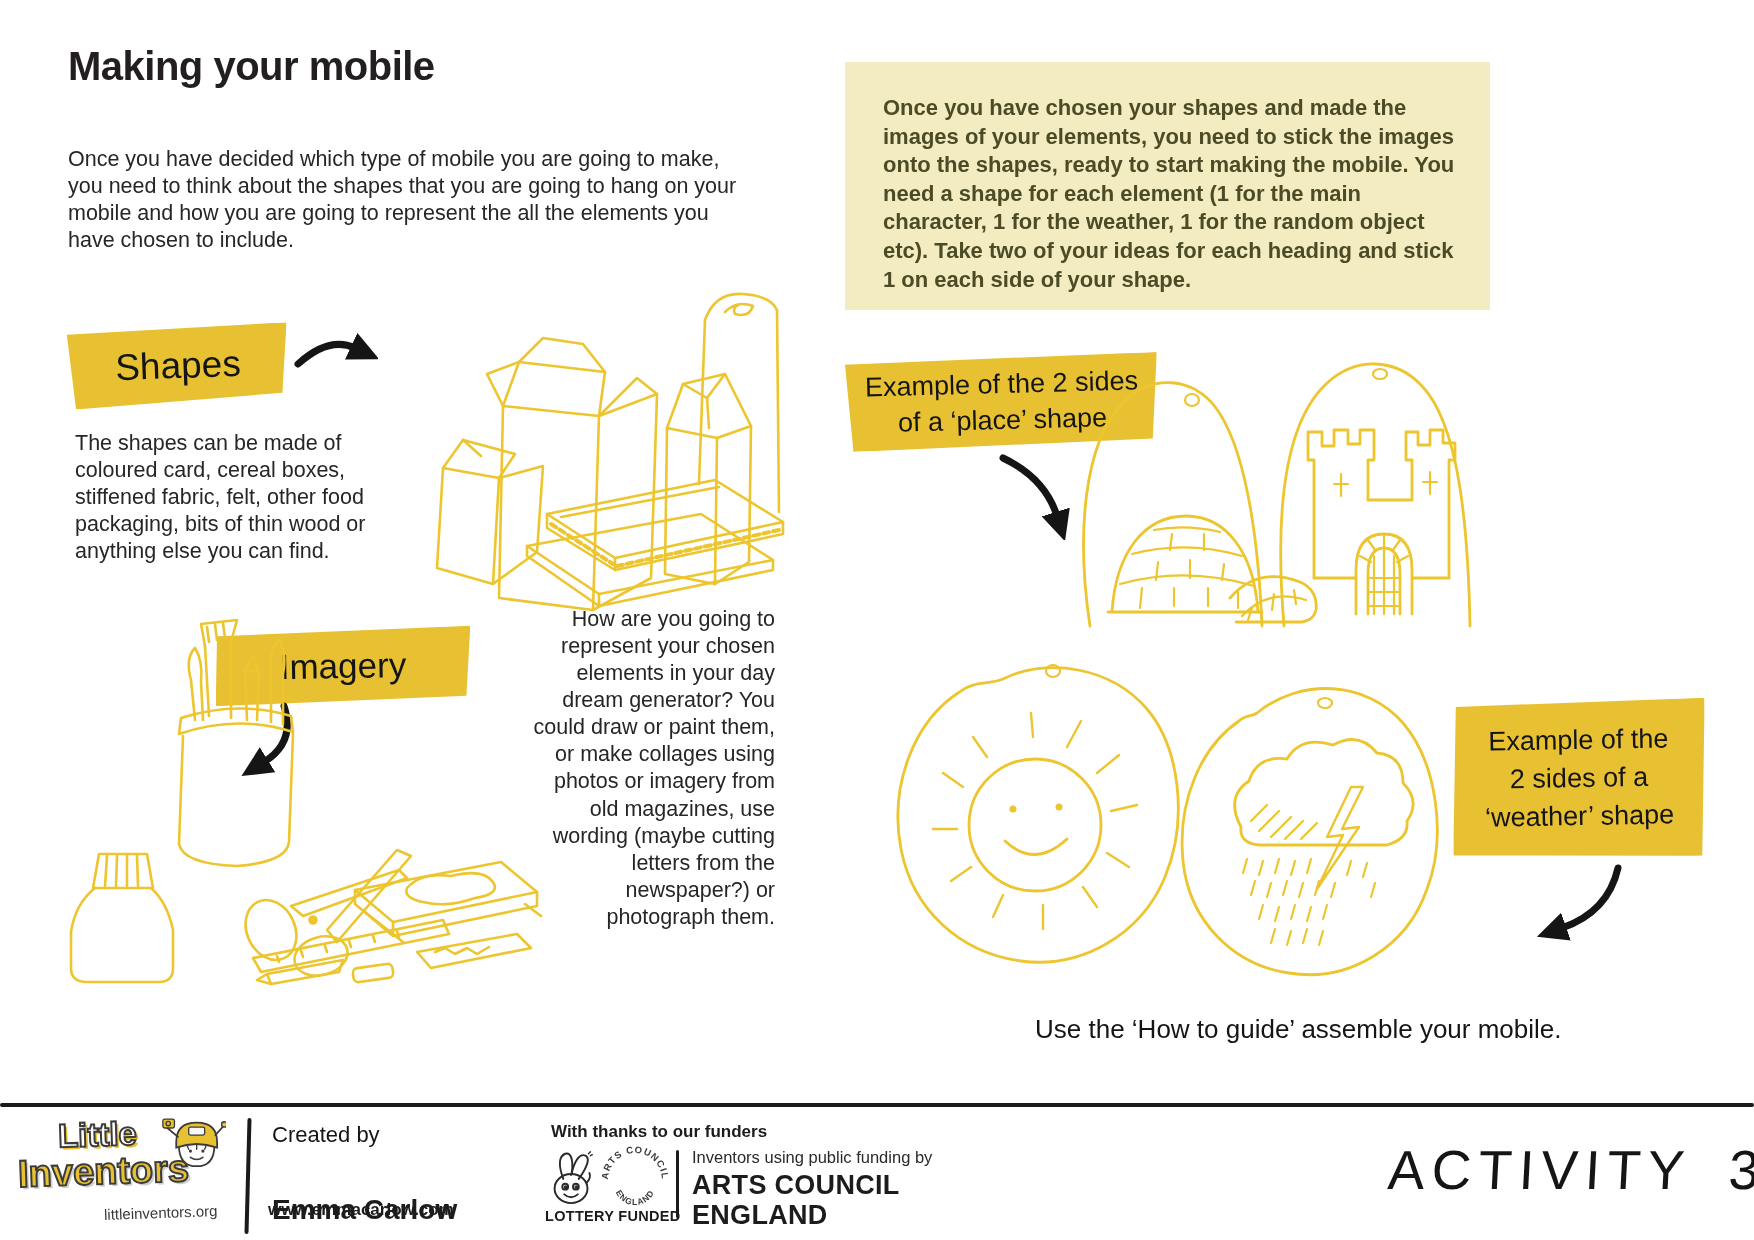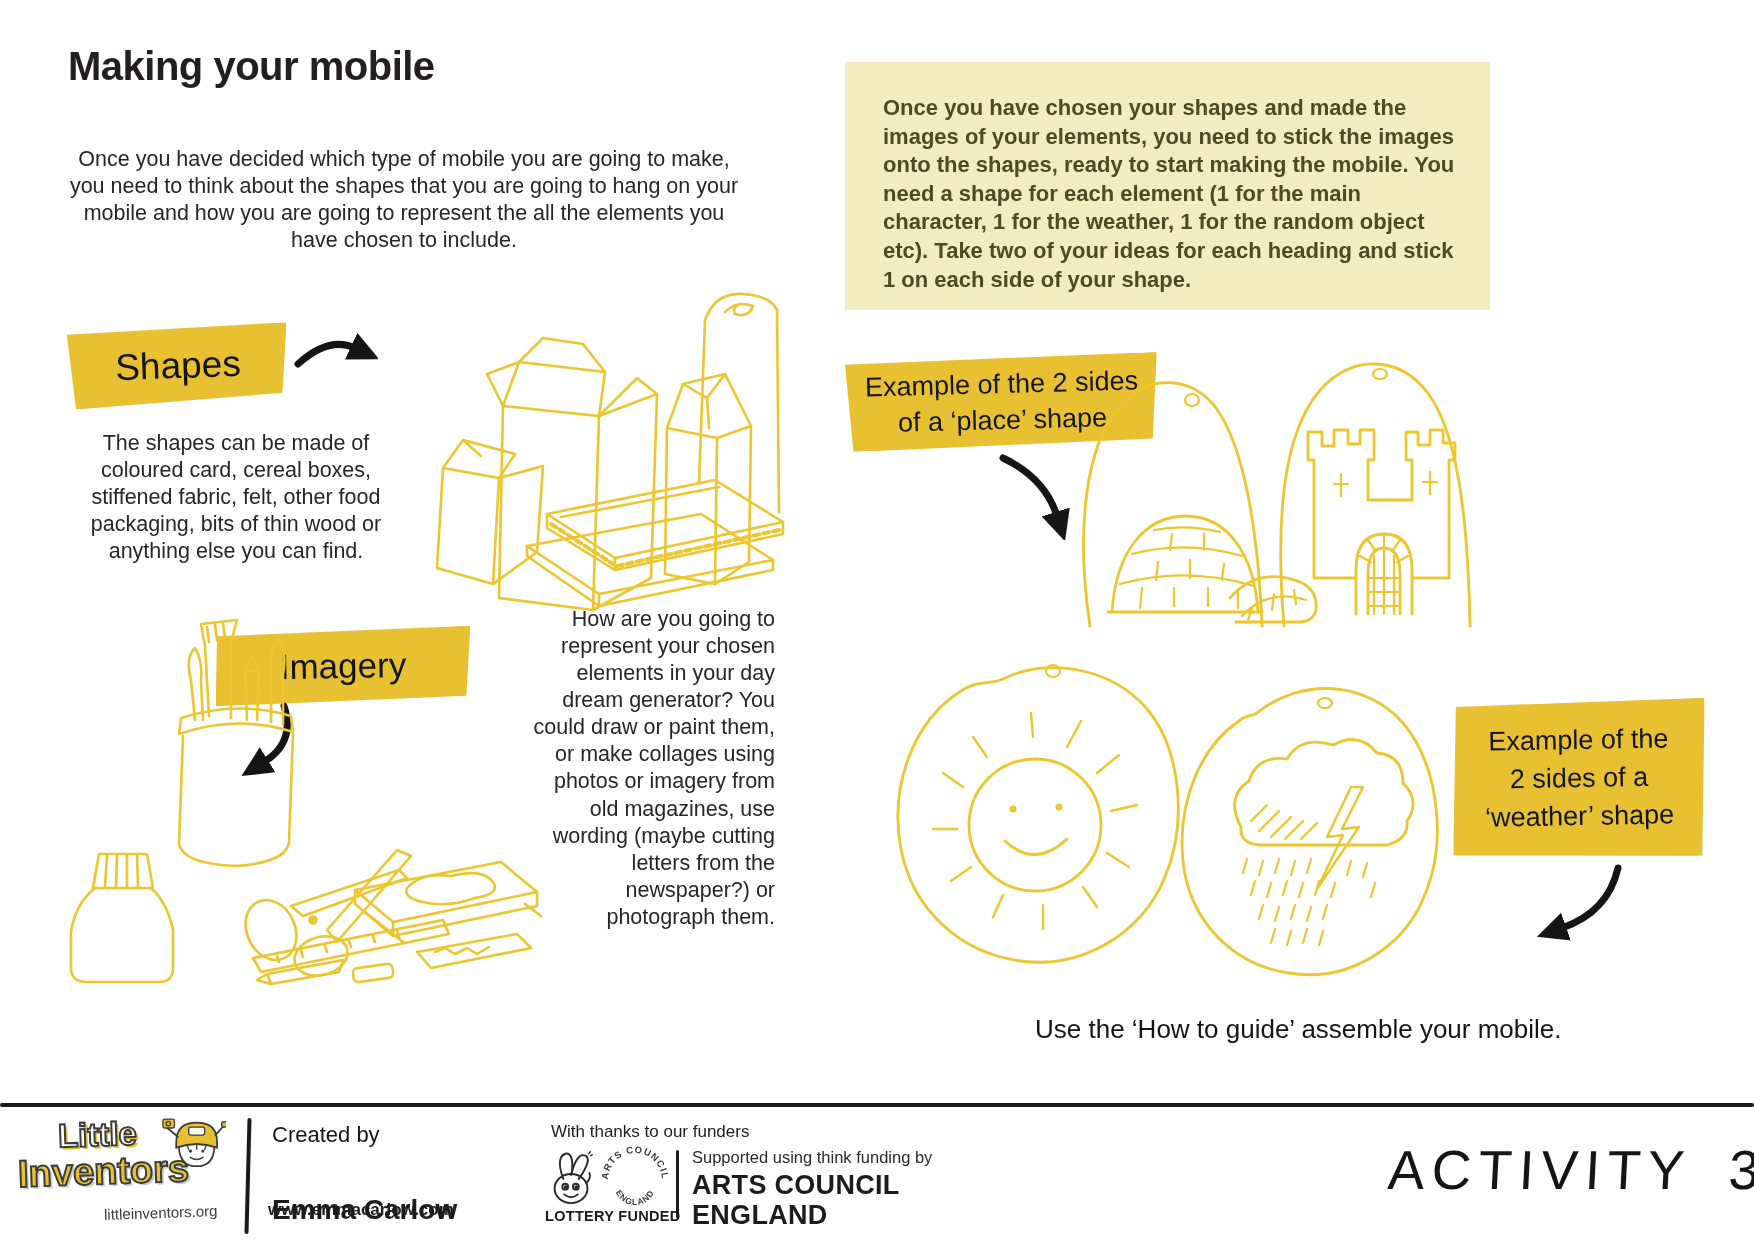--- a/index.html
+++ b/index.html
@@ -1,21 +1,21 @@
 <!DOCTYPE html>
 <html><head>
 <meta charset="utf-8">
 <style>
   html,body{margin:0;padding:0;background:#ffffff;}
   .sheet{position:relative;width:1754px;height:1240px;background:#ffffff;overflow:hidden;
          font-family:"Liberation Sans",sans-serif;color:#262626;}
   .abs{position:absolute;}
   .ill,.arr{position:absolute;}
   .title{font-size:40px;font-weight:700;letter-spacing:-0.5px;color:#231f20;}
-  .body-text{font-size:21.5px;line-height:1.26;color:#262626;text-align:center;}
+  .body-text{font-size:21.5px;line-height:1.26;color:#262626;}
   .hand{font-family:"Liberation Sans",sans-serif;color:#151515;}
   .ylabel{background:#e8c133;display:flex;align-items:center;justify-content:center;
           text-align:center;}
   .ylabel .hand{white-space:nowrap;}
   .palebox{background:#f4ecc1;}
   .palebox .inner{position:absolute;left:38px;top:32px;width:580px;
                   font-size:22px;font-weight:700;line-height:1.3;color:#4b4b26;}
   .rightcol{text-align:right;}
   .foot-line{position:absolute;background:#1a1a1a;border-radius:2px;}
   .vdiv{position:absolute;background:#1a1a1a;border-radius:2px;}
@@ -258,21 +258,21 @@
           text-shadow:2.5px 2.5px 0 rgba(59,59,59,0.25);transform:rotate(-2deg);">Inventors</span>
     <span class="abs hand" style="left:88px;top:88px;font-size:15px;transform:rotate(-2deg);color:#3b3b3b;">littleinventors.org</span>
   </div>
 
   <div class="vdiv" style="left:246px;top:1118px;width:3.5px;height:116px;transform:rotate(1.5deg);"></div>
 
   <div class="abs hand" style="left:272px;top:1122px;font-size:22px;">Created by</div>
   <div class="abs" style="left:272px;top:1158px;font-size:28px;font-weight:700;color:#1c1c1c;margin-top:36px;">Emma Carlow</div>
   <div class="abs" style="left:268px;top:1200px;font-size:17px;font-weight:700;color:#1c1c1c;">www.emmacarlow.com</div>
 
-  <div class="abs" style="left:551px;top:1122px;font-size:17px;font-weight:400;color:#1c1c1c;">With thanks to our funders</div>
+  <div class="abs" style="left:551px;top:1122px;font-size:17px;font-weight:700;color:#1c1c1c;">With thanks to our funders</div>
 
   <svg class="abs" style="left:545px;top:1146px;width:54px;height:60px;" viewBox="0 0 54 62">
     <g stroke="#2b2b2b" stroke-width="2" fill="none" stroke-linecap="round" stroke-linejoin="round">
       <ellipse cx="26" cy="44" rx="17" ry="15"></ellipse>
       <path d="M18,34 Q10,12 20,8 Q29,6 27,28"></path>
       <path d="M26,30 Q32,6 41,10 Q48,14 34,34"></path>
       <path d="M42,38 Q47,33 45,28"></path>
       <circle cx="20" cy="42" r="3"></circle>
         <circle cx="31" cy="42" r="3"></circle>
       <circle cx="20.5" cy="42.5" r="1" fill="#2b2b2b"></circle>
@@ -292,20 +292,20 @@
     </text>
     <text font-size="8.5" font-weight="bold" fill="#3a3a3a" letter-spacing="1" font-family="Liberation Sans, sans-serif">
       <textPath href="#acb" startOffset="50%" text-anchor="middle">ENGLAND</textPath>
     </text>
   </svg>
 
   <div class="abs" style="left:545px;top:1208px;font-size:14.5px;font-weight:700;color:#1c1c1c;letter-spacing:0.3px;">LOTTERY FUNDED</div>
 
   <div class="vdiv" style="left:676px;top:1150px;width:2.5px;height:68px;"></div>
 
-  <div class="abs" style="left:692px;top:1148px;font-size:16.5px;color:#2a2a2a;">Supported using think funding by</div>
+  <div class="abs" style="left:692px;top:1148px;font-size:16.5px;color:#2a2a2a;">Inventors using public funding by</div>
   <div class="abs" style="left:692px;top:1170px;font-size:27px;font-weight:700;color:#1c1c1c;letter-spacing:0.3px;">ARTS COUNCIL</div>
   <div class="abs" style="left:692px;top:1200px;font-size:27px;font-weight:700;color:#1c1c1c;letter-spacing:0.3px;">ENGLAND</div>
 
   <div class="abs hand" style="left:1388px;top:1138px;font-size:55px;letter-spacing:7px;word-spacing:16px;
        transform:skewX(-3deg);white-space:nowrap;">ACTIVITY 3</div>
 
 </div>
 
 </body></html>

